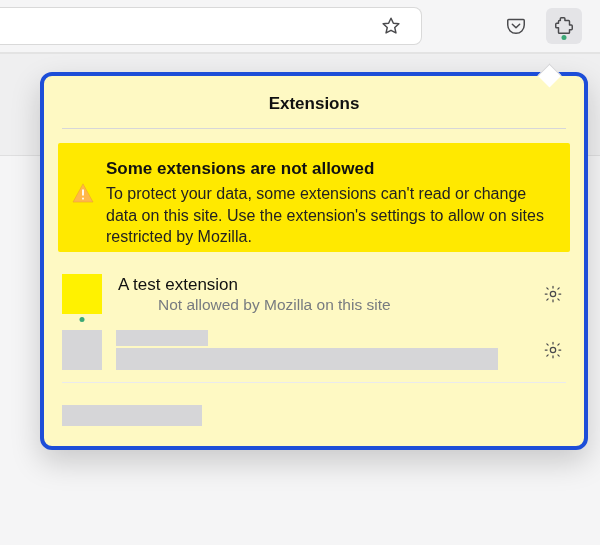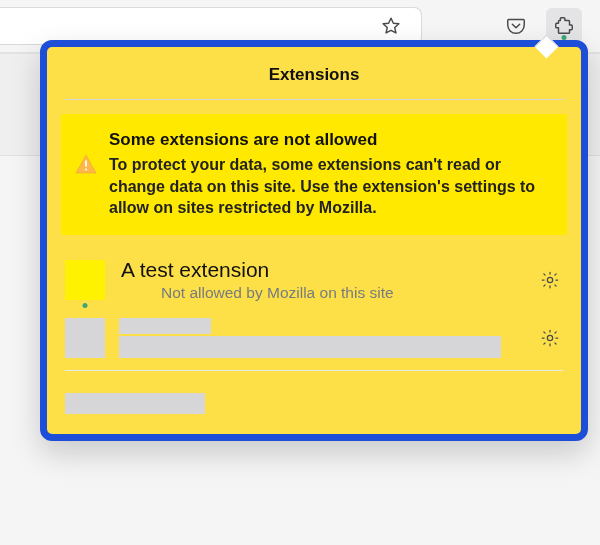--- a/index.html
+++ b/index.html
@@ -74,25 +74,25 @@
   
   .secondary-bar {
     height: 102px;
     background: #efeff0;
     border-bottom: 1px solid #dfdfe0;
   }
 
   
   .panel {
     position: absolute;
-    top: 40px;
+    top: 72px;
     right: 12px;
     width: 548px;
-    background: #fde047;
-    border: 7px solid #1d4ed8;
+    background: #fef9c3;
+    border: 4px solid #1d4ed8;
     border-radius: 12px;
     box-shadow: 0 12px 30px rgba(0,0,0,.18);
     padding: 0 0 2px 0;
   }
   .panel::before {
     
     content: '';
     position: absolute;
     top: -9px;
     right: 26px;
@@ -115,40 +115,39 @@
     background: #d7d7d9;
     margin: 0 18px;
   }
 
   .warning {
     margin: 14px 14px 12px;
     background: #ffe900;
     display: flex;
     align-items: flex-start;
     gap: 12px;
-    padding: 16px 18px 16px 14px;
+    padding: 16px 18px 4px 14px;
     border-radius: 2px;
   }
   .warn-icon {
     flex: 0 0 auto;
     margin-top: 24px;
   }
   .warn-icon svg { width: 22px; height: 20px; }
   .warning-body { flex: 1; }
   .warning-heading {
     font-weight: 700;
     font-size: 17px;
     margin-bottom: 4px;
     color: #111;
   }
   .warning-text {
     font-size: 16px;
     line-height: 1.35;
     color: #222;
-    font-weight: bold;
   }
   .warning-link {
     color: #0250bb;
     text-decoration: underline;
     font-size: 16px;
     display: inline-block;
     margin-top: 4px;
     cursor: pointer;
   }
 
@@ -169,21 +168,21 @@
     position: absolute;
     left: 50%;
     transform: translateX(-50%);
     bottom: -8px;
     width: 5px; height: 5px;
     border-radius: 50%;
     background: #3ba876;
   }
   .ext-body { flex: 1; }
   .ext-name {
-    font-size: 21px;
+    font-size: 17px;
     color: #111;
     line-height: 1.25;
   }
   .ext-sub {
     font-size: 15.5px;
     color: #777b80;
     line-height: 1.25;
     margin-left: 40px;
   }
   .gear-btn {

